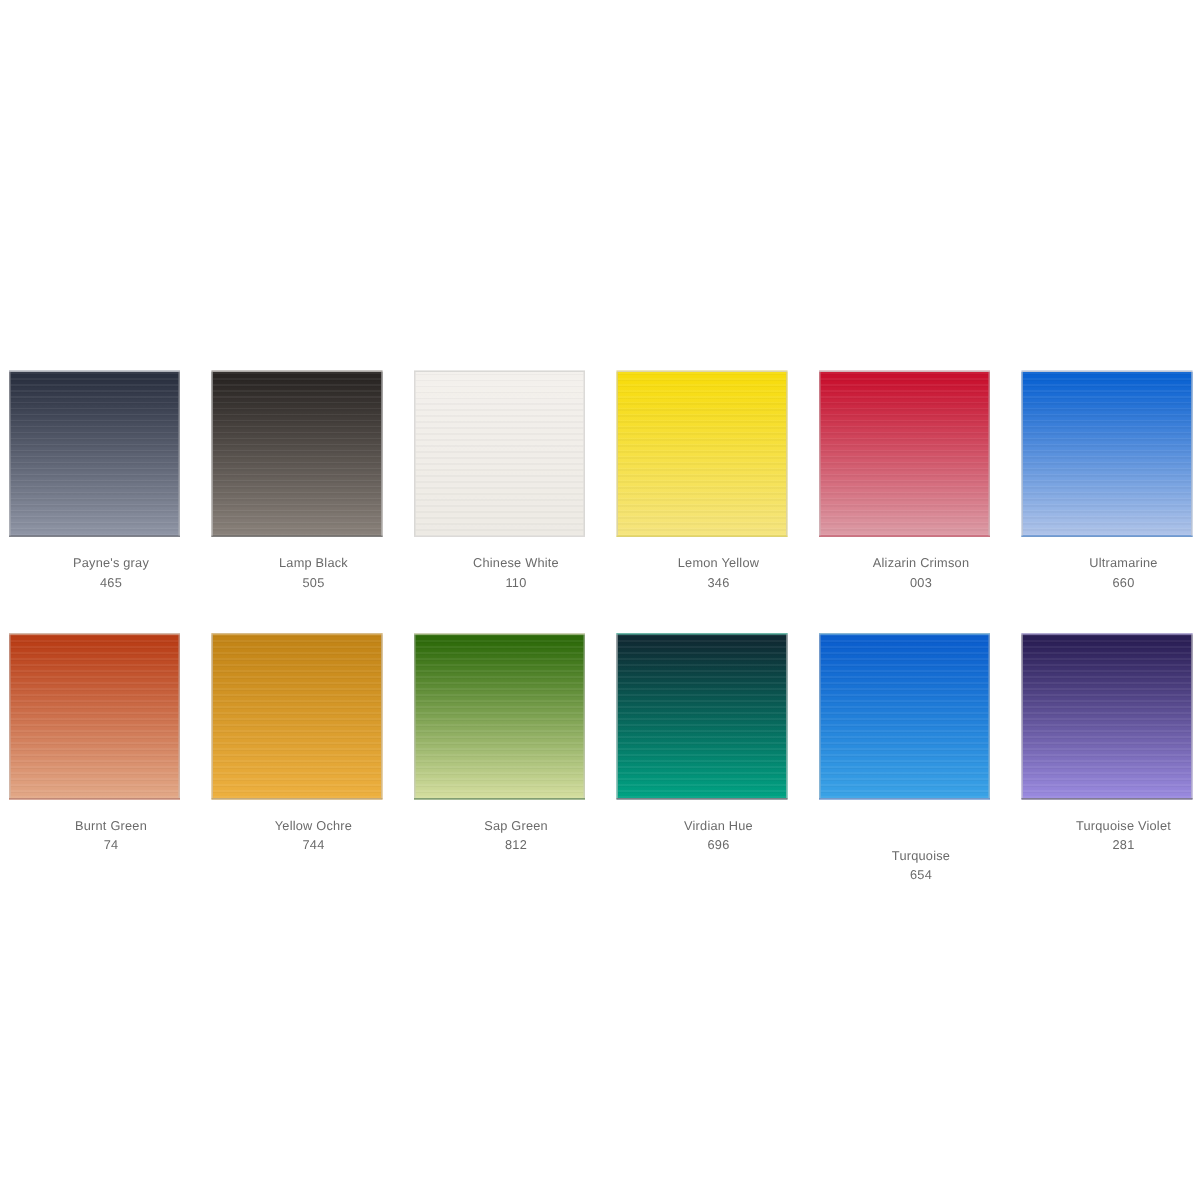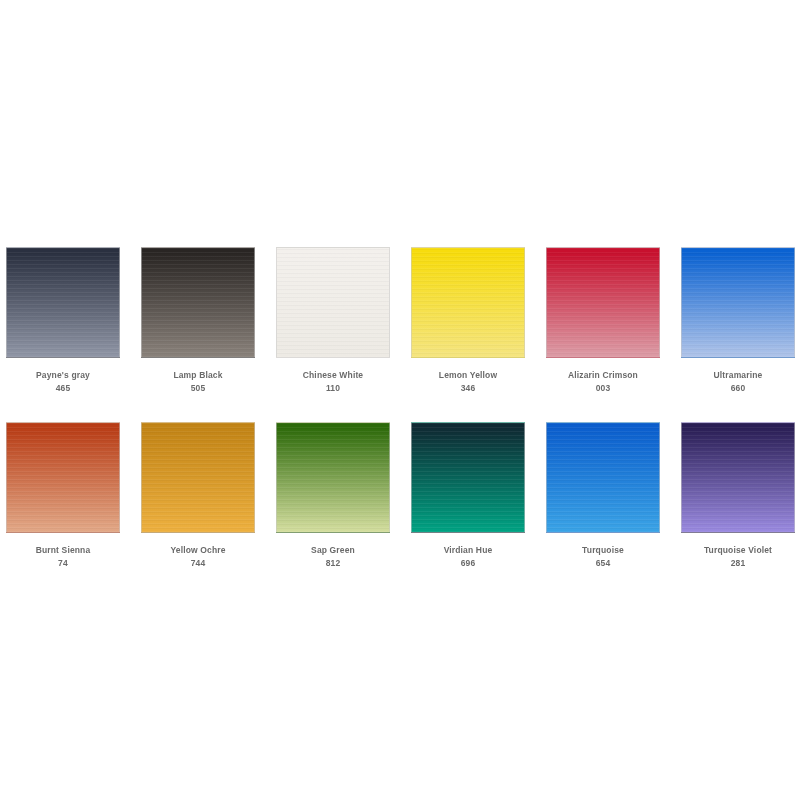--- a/index.html
+++ b/index.html
@@ -28,23 +28,22 @@
     left: 6px;
     top: 247px;
     width: 790px;
     display: grid;
     grid-template-columns: repeat(6, 114px);
     column-gap: 21px;
     row-gap: 0px;
   }
 
   .swatch-cell {
-    width: 114px;
+    width: 136px;
     margin-bottom: 0;
-    font-weight: bold;
   }
 
   .swatch-chip {
     position: relative;
     width: 114px;
     height: 111px;
     box-sizing: border-box;
     border: 1px solid rgba(200, 200, 200, 0.55);
     overflow: hidden;
   }
@@ -145,21 +144,21 @@
         <span class="swatch-name">Ultramarine</span>
         <span class="swatch-code">660</span>
       </div>
     </div>
 
     <div class="row-gap-spacer"></div>
 
     <div class="swatch-cell">
       <div class="swatch-chip" style="background: linear-gradient(rgb(185, 61, 22) 0%, rgb(185, 61, 22) 4%, rgb(226, 168, 135) 100%);"></div>
       <div class="swatch-caption" style="color: rgb(106, 106, 106);">
-        <span class="swatch-name">Burnt Sienna</span>
+        <span class="swatch-name">Burnt Green</span>
         <span class="swatch-code">74</span>
       </div>
     </div>
 
     <div class="swatch-cell">
       <div class="swatch-chip" style="background: linear-gradient(rgb(194, 132, 22) 0%, rgb(194, 132, 22) 4%, rgb(237, 176, 63) 100%);"></div>
       <div class="swatch-caption" style="color: rgb(106, 106, 106);">
         <span class="swatch-name">Yellow Ochre</span>
         <span class="swatch-code">744</span>
       </div>
@@ -176,21 +175,21 @@
     <div class="swatch-cell">
       <div class="swatch-chip" style="background: linear-gradient(rgb(15, 42, 51) 0%, rgb(15, 42, 51) 4%, rgb(0, 163, 131) 100%);"></div>
       <div class="swatch-caption" style="color: rgb(106, 106, 106);">
         <span class="swatch-name">Virdian Hue</span>
         <span class="swatch-code">696</span>
       </div>
     </div>
 
     <div class="swatch-cell">
       <div class="swatch-chip" style="background: linear-gradient(rgb(11, 94, 205) 0%, rgb(11, 94, 205) 4%, rgb(58, 163, 230) 100%);"></div>
-      <div class="swatch-caption" style="color: rgb(106, 106, 106);">
+      <div class="swatch-caption" style="color: rgb(106, 106, 106); margin-top: 20px;">
         <span class="swatch-name">Turquoise</span>
         <span class="swatch-code">654</span>
       </div>
     </div>
 
     <div class="swatch-cell">
       <div class="swatch-chip" style="background: linear-gradient(rgb(42, 30, 85) 0%, rgb(42, 30, 85) 4%, rgb(154, 138, 224) 100%);"></div>
       <div class="swatch-caption" style="color: rgb(106, 106, 106);">
         <span class="swatch-name">Turquoise Violet</span>
         <span class="swatch-code">281</span>

